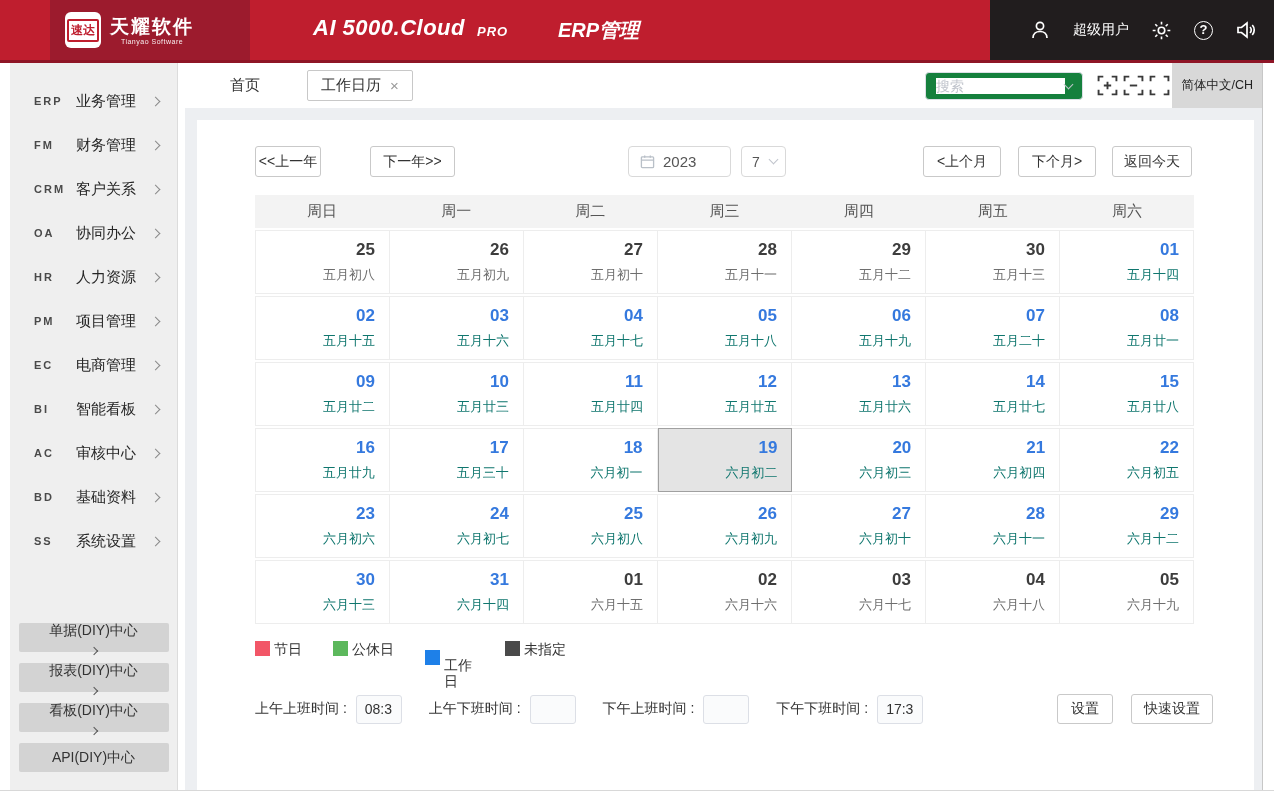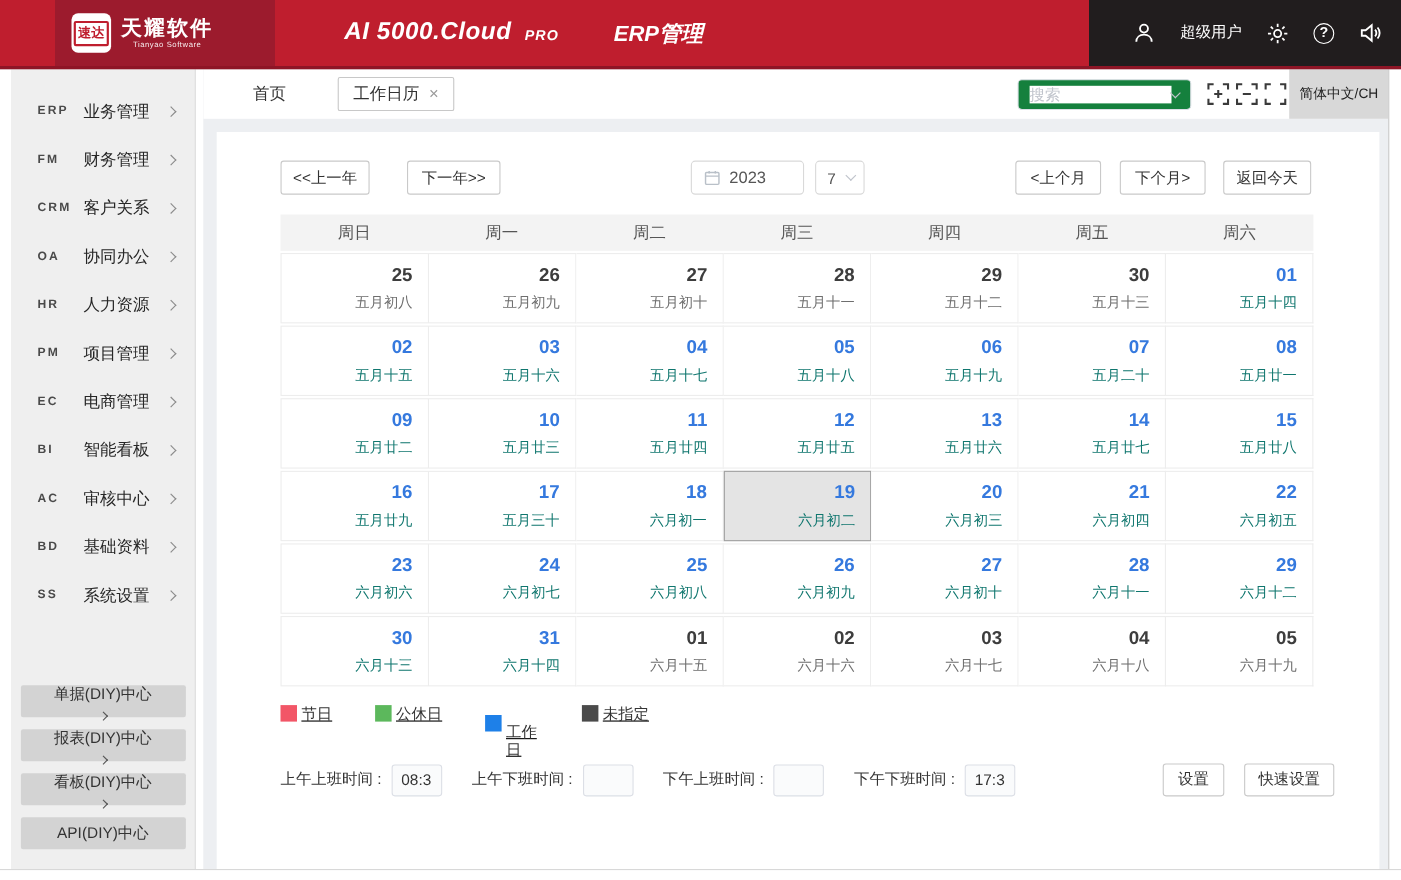--- a/index.html
+++ b/index.html
@@ -66,21 +66,21 @@
   .cal-cell + .cal-cell { border-left:none; }
   .cal-day { font-size:17px; font-weight:bold; line-height:21px; }
   .cal-lunar { font-size:13px; margin-top:6px; }
   .cal-cell.work .cal-day { color:#3579de; }
   .cal-cell.work .cal-lunar { color:#0f766e; }
   .cal-cell.other .cal-day { color:#3d3d3d; }
   .cal-cell.other .cal-lunar { color:#6e6e6e; }
   .cal-cell.selected { background:#e4e4e4; border:1px solid #a0a0a0 !important; }
 
   
-  .legend { position:absolute; left:58px; top:521px; display:flex; gap:39px; align-items:flex-start;text-decoration:underline; }
+  .legend { position:absolute; left:58px; top:521px; display:flex; gap:31px; align-items:flex-start; }
   .legend-item { display:flex; gap:4px; font-size:14px; color:#333; line-height:16px; }
   .legend-swatch { width:15px; height:15px; flex:none; }
   .legend-item.wrap .legend-label { width:30px;margin-top:16px; }
   .legend-item.wrap .legend-swatch { margin-top:9px; }
 
   
   .bottom-row { position:absolute; left:58px; top:574px; height:30px; display:flex; align-items:center; }
   .time-field { display:flex; align-items:center; margin-right:27px; }
   .time-label { font-size:14px; color:#333; margin-right:9px; }
   .time-input { width:46px; height:29px; border:1px solid #dcdfe6; border-radius:3px; font-size:14px; color:#333; padding:0 8px; background:#fafbfc; font-family:inherit; outline:none; }
@@ -240,21 +240,21 @@
         <svg class="brk" viewBox="0 0 20 20" fill="none" stroke="#3a3a3a" stroke-width="1.8">
           <path d="M1.5 6 V1.5 H6 M14 1.5 H18.5 V6 M18.5 14 V18.5 H14 M6 18.5 H1.5 V14"></path>
         </svg>
       </div>
       <div class="lang">简体中文/CH</div>
     </div>
 
     <div class="content">
 
       <div class="controls">
-        <button class="btn" style="left:0; width:81px;">&lt;&lt;上一年</button>
+        <button class="btn" style="left:0; width:66px;">&lt;&lt;上一年</button>
         <button class="btn" style="left:115px; width:85px;">下一年&gt;&gt;</button>
         <div class="year-input">
           <svg width="15" height="15" viewBox="0 0 16 16" fill="none" stroke="#b9c0c8" stroke-width="1.4">
             <rect x="1.5" y="3" width="13" height="11.5" rx="1"></rect>
             <path d="M1.5 6.5 H14.5 M5 1.5 V4 M11 1.5 V4"></path>
           </svg>
           <span>2023</span>
         </div>
         <div class="month-select">
           <span>7</span>

